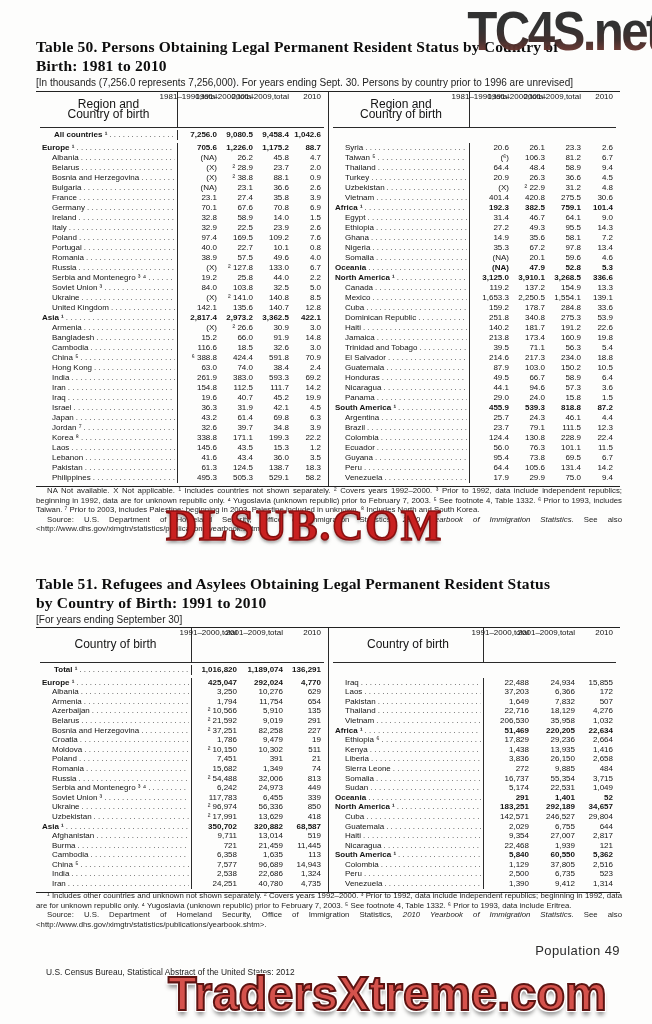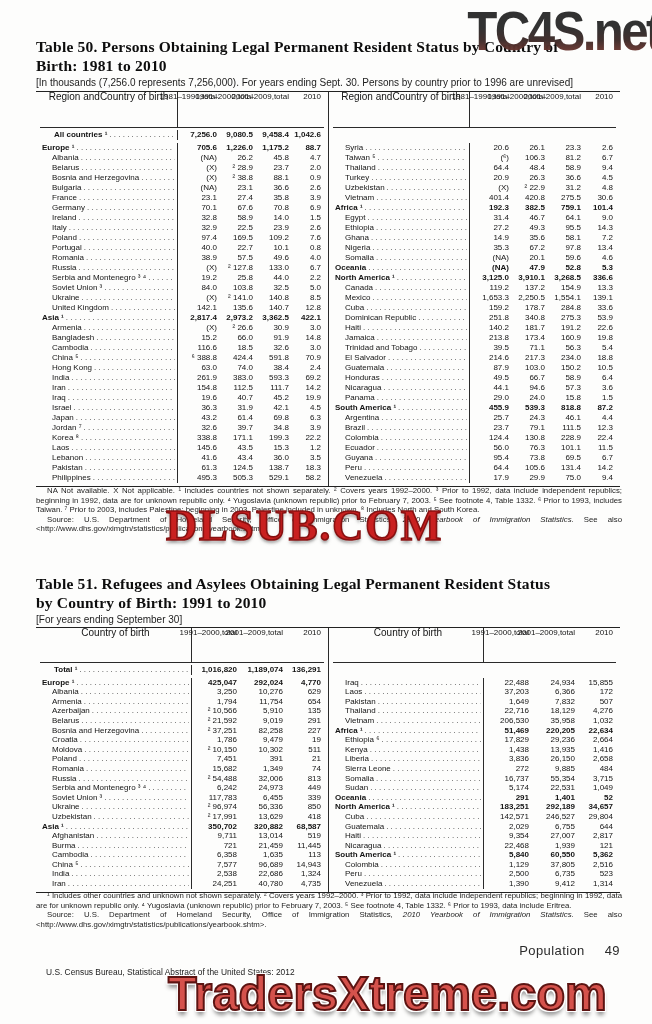--- a/index.html
+++ b/index.html
@@ -9,22 +9,22 @@
   
   .ttl{font-family:"Liberation Serif",serif;font-weight:bold;font-size:15.5px;line-height:19px;
        color:#0d0d0d;letter-spacing:.2px}
   .note{font-size:10px;color:#1c1c1c}
   
   .tbl{border-top:1.6px solid #222;border-bottom:1.6px solid #222;background:#fdfdfc}
   .halves{display:flex}
   .half{width:50%;box-sizing:border-box;padding:0 4px;display:flex;flex-direction:column}
   .half.right{border-left:1px solid #2a2a2a}
   .thead{display:flex;border-bottom:1px solid #2a2a2a;align-items:stretch}
-  .hlabel{flex:1;display:flex;flex-direction:row;justify-content:center;text-align:center;
-          font-size:10px;line-height:9.5px}
+  .hlabel{flex:1;display:flex;flex-direction:column;justify-content:center;text-align:center;
+          font-size:12px;line-height:9.5px}
   .hnums{display:flex;border-left:1px solid #2a2a2a;padding-left:2px}
   .hcell{display:flex;flex-direction:row;justify-content:flex-end;text-align:right;
          font-size:8px;line-height:9.5px;padding-right:3px;box-sizing:border-box;padding-bottom:1px}
   .tbody{padding:2px 0 3px 0}
   .trow{display:flex;align-items:baseline}
   .trow.g{margin-bottom:3px}
   .trow.b .txt,.trow.b .num{font-weight:bold}
   .lab{flex:1;display:flex;min-width:0;overflow:hidden}
   .txt{white-space:nowrap;font-size:8px}
   .in0 .txt{padding-left:2px}
@@ -40,21 +40,21 @@
   .t50 .thead{height:35px}
   .t51 .c0{width:46px}.t51 .c1{width:46px}.t51 .c2{width:38px}
   .t51 .trow{height:9.6px;line-height:9.6px}
   .t51 .thead{height:34px}
   
   .fnblock{font-size:7.8px;line-height:9.6px;color:#1d1d1d;text-align:justify}
   .fnblock p{margin:0;text-indent:11px}
   .it{font-style:italic}
   
   .pop{font-size:13px;color:#2b2b2b;letter-spacing:.4px}
-  .pop .num2{margin-left:20px}
+  .pop .num2{margin-left:4px}
   .credit{font-size:8.4px;color:#222}
   
   .wm{z-index:9;pointer-events:none;white-space:nowrap}
   .wm-top{top:-2px;right:-8px;font-weight:bold;font-size:56px;letter-spacing:-3px;
     transform:scaleX(.88) scaleY(1.0);transform-origin:top right;
     background:linear-gradient(#2c2c2c 45%,#3d2a28 65%,#7c3b33 88%,#96564a 100%);
     -webkit-background-clip:text;background-clip:text;color:transparent;opacity:.97;
     font-family:"Liberation Sans",sans-serif}
   .wm-mid{left:166px;top:499px;font-family:"Liberation Serif",serif;font-weight:bold;font-size:43px;
     letter-spacing:2px;color:#c92020;-webkit-text-stroke:1.6px #871111;

